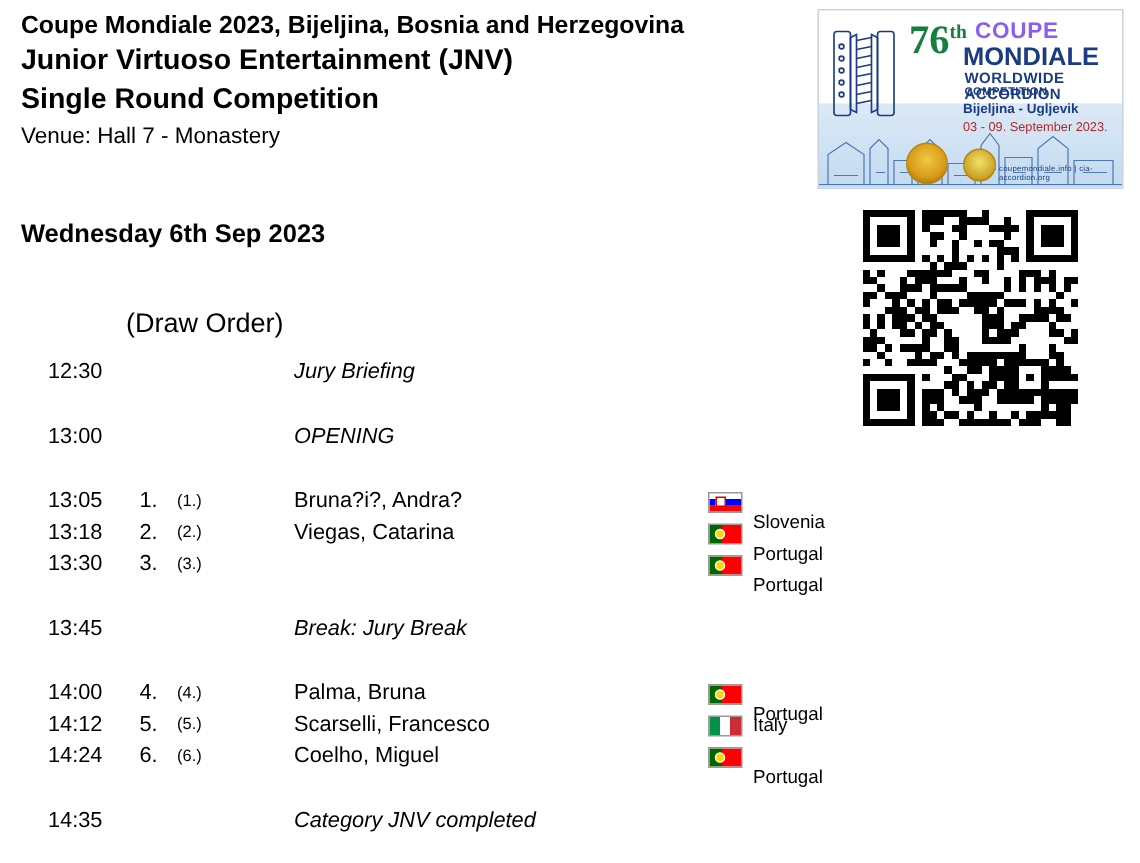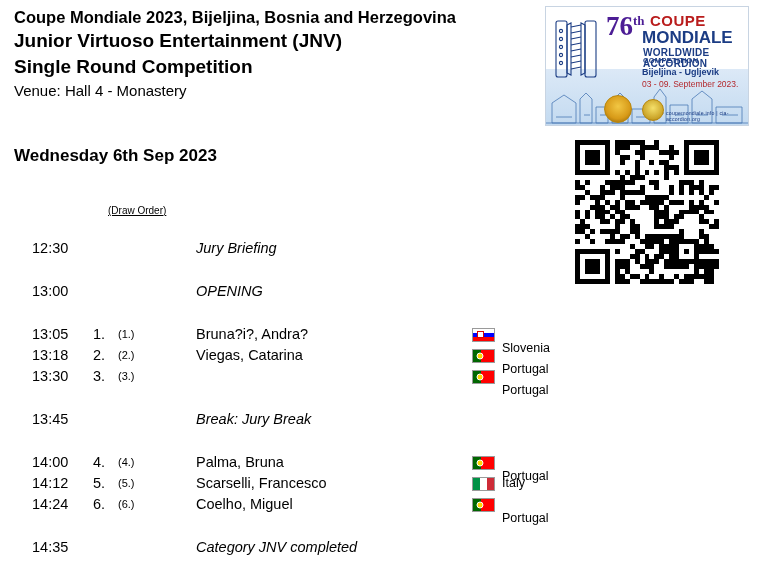--- a/index.html
+++ b/index.html
@@ -82,33 +82,33 @@
     top: 8px;
     width: 48px;
     height: 70px;
   }
   .logo-num {
     position: absolute;
     left: 60px;
     top: 4px;
     font-size: 27px;
     font-weight: bold;
-    color: #4c1d95;
+    color: #15803d;
     font-family: "Liberation Serif", serif;
   }
   .logo-num sup {
     font-size: 13px;
   }
   .logo-coupe {
     position: absolute;
     left: 104px;
     top: 5px;
     font-size: 15px;
     font-weight: bold;
-    color: #b91c1c;
+    color: #8b5cf6;
     letter-spacing: 0.5px;
   }
   .logo-mondiale {
     position: absolute;
     left: 96px;
     top: 21px;
     font-size: 17px;
     font-weight: bold;
     color: #1b3c84;
     letter-spacing: 0px;
@@ -191,24 +191,23 @@
     position: absolute;
     left: 14px;
     top: 146px;
     font-size: 17px;
     font-weight: bold;
   }
 
   
   .draw-order {
     position: absolute;
-    left: 108px;
+    left: 84px;
     top: 205px;
-    font-size: 10px;
-    text-decoration: underline;
+    font-size: 18px;
   }
 
   
   .schedule {
     position: absolute;
     left: 0;
     top: 238px;
     width: 760px;
     text-decoration: underline;
   }
@@ -305,21 +304,21 @@
 </style>
 </head>
 <body>
 
 <div class="page">
 
   <div class="header">
     <div class="line-event">Coupe Mondiale 2023, Bijeljina, Bosnia and Herzegovina</div>
     <div class="line-category">Junior Virtuoso Entertainment (JNV)</div>
     <div class="line-round">Single Round Competition</div>
-    <div class="line-venue">Venue: Hall 4 - Monastery</div>
+    <div class="line-venue">Venue: Hall 7 - Monastery</div>
   </div>
 
   <div class="logo">
     <div class="logo-bg-sky"></div>
     <div class="logo-bg-city"></div>
 
     <svg class="logo-skyline" viewBox="0 0 202 52" preserveAspectRatio="none">
       <g fill="none" stroke="#4a79b5" stroke-width="0.8">
         <path d="M0 50 L202 50"></path>
         <path d="M6 50 L6 30 L18 22 L30 30 L30 50 Z"></path>

